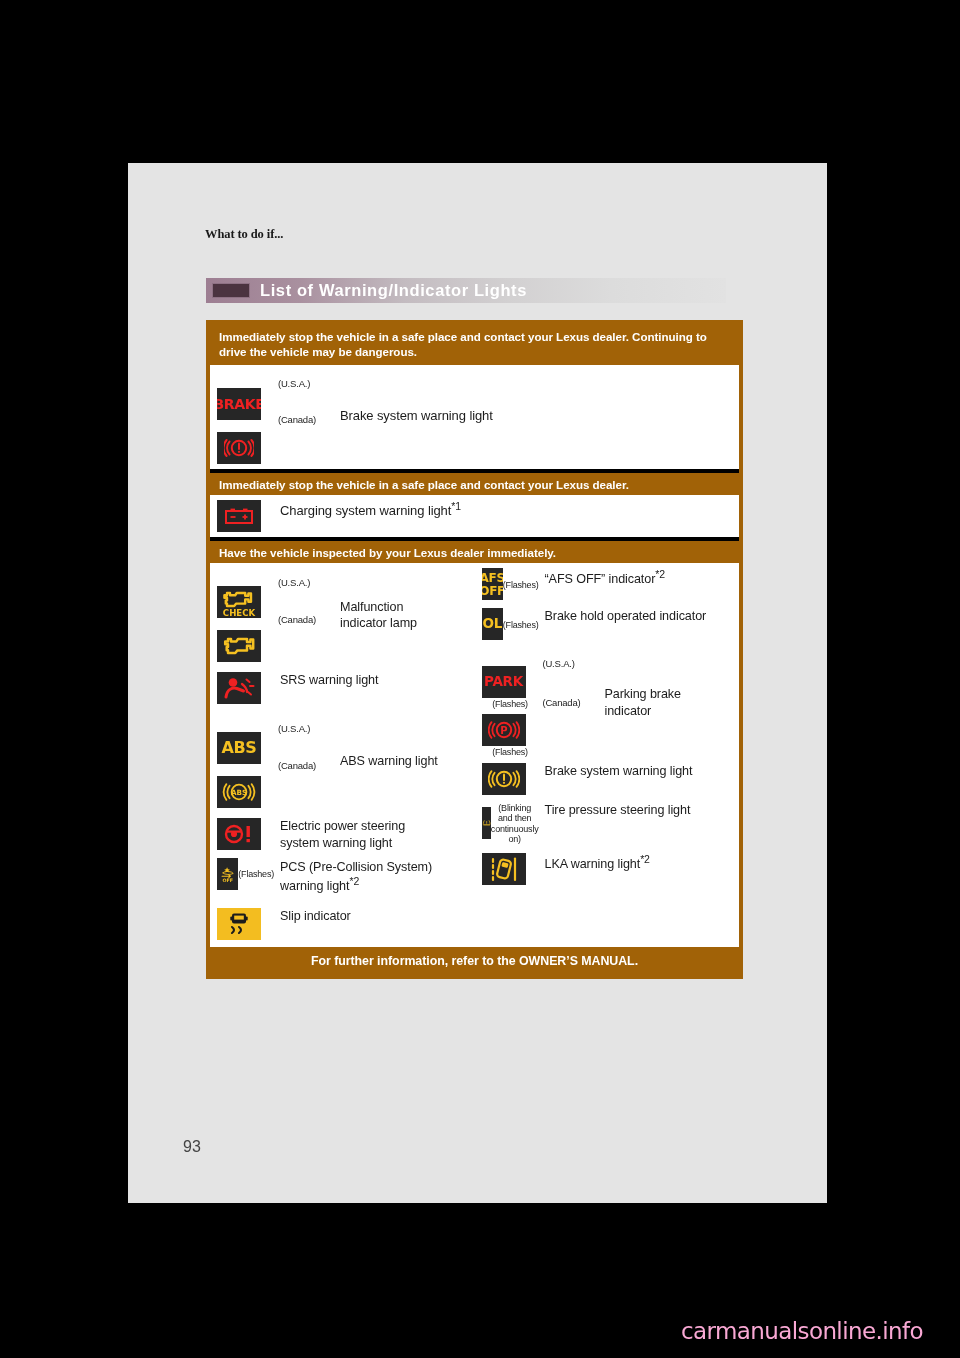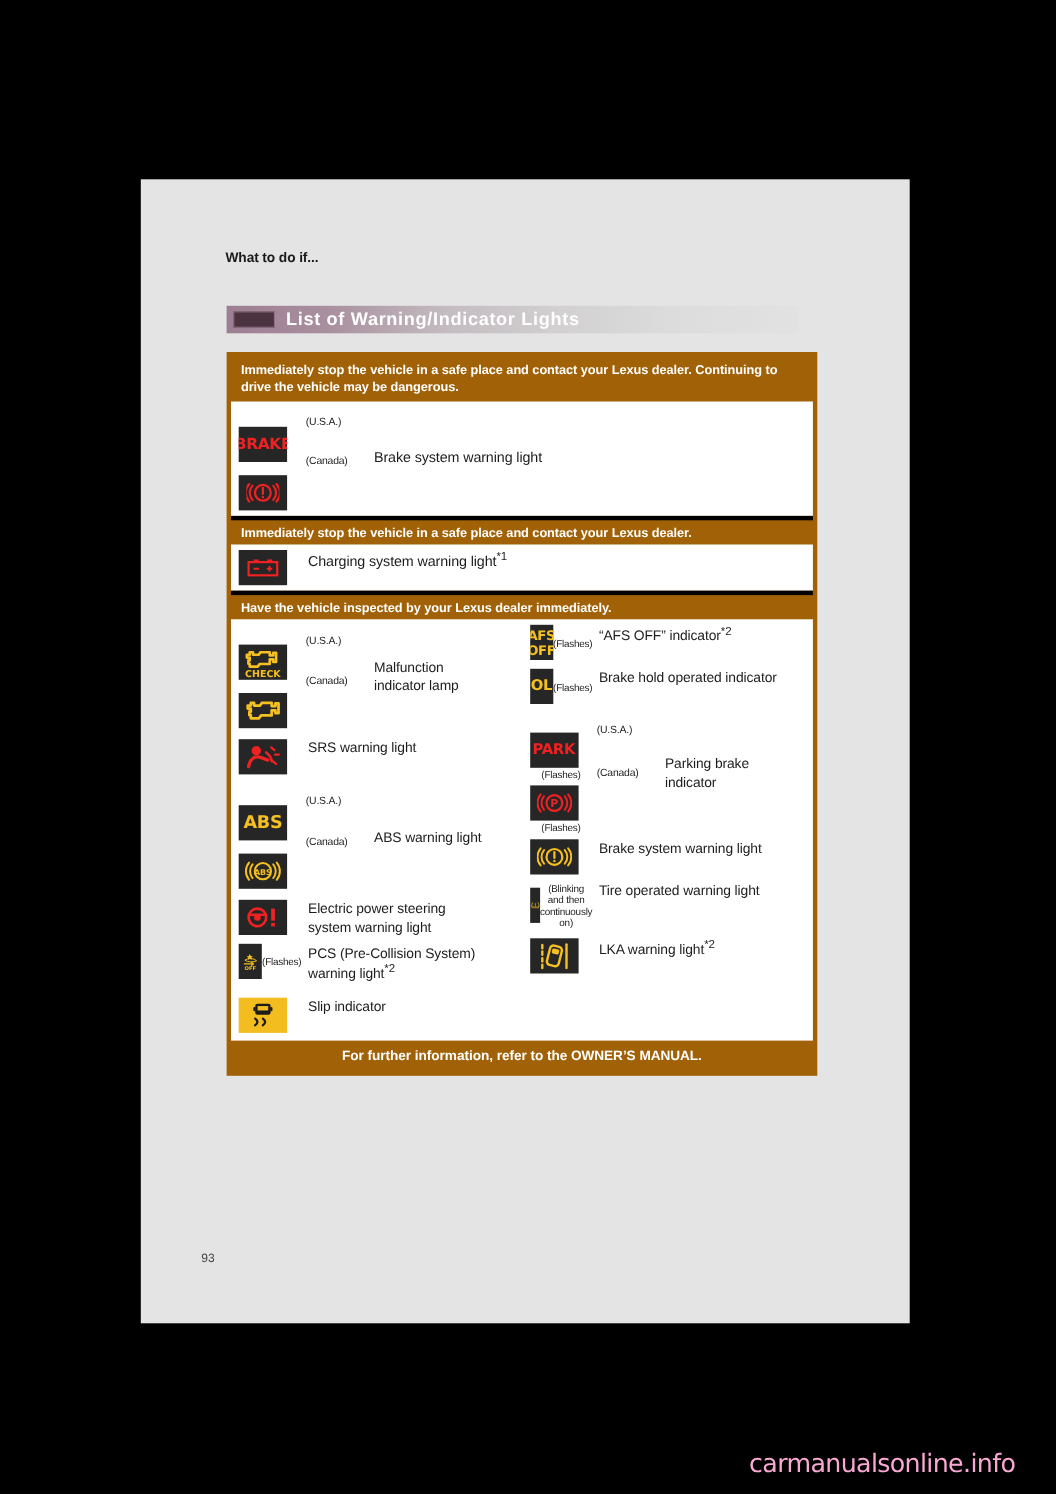--- a/index.html
+++ b/index.html
@@ -18,20 +18,21 @@
     background: #e4e4e4;
   }
 
   .crumb {
     position: absolute;
     left: 77px; top: 64px;
     font-size: 12.5px;
     font-weight: bold;
     color: #1a1a1a;
     letter-spacing: -0.1px;
+    font-family: Liberation Serif, serif;
   }
 
   
   .titlebar {
     position: absolute;
     left: 78px; top: 115px;
     width: 520px; height: 25px;
     background: linear-gradient(to right, #9d7e92 0%, #a9909f 18%, #c3bbc0 38%, #d2d0d1 58%, #dcdcdc 78%, #e2e2e2 100%);
     display: flex; align-items: center;
   }
@@ -142,21 +143,21 @@
     color: #fff;
     font-size: 12.4px;
     font-weight: bold;
     padding: 7px 0 7px 0;
     letter-spacing: -0.05px;
   }
 
   .pageno {
     position: absolute;
     left: 55px; top: 975px;
-    font-size: 11px;
+    font-size: 16px;
     color: #444;
   }
 
   .watermark {
     position: absolute;
     left: 681px; top: 1318px;
     font-size: 23px;
     color: #f9a8d4;
     font-family: "DejaVu Sans", sans-serif;
     letter-spacing: -0.6px;
@@ -449,21 +450,21 @@
                       <line x1="15" y1="18.5" x2="15" y2="21"></line>
                       <line x1="18" y1="18.5" x2="18" y2="21"></line>
                       <line x1="21" y1="18.5" x2="21" y2="21"></line>
                       <line x1="24" y1="18.5" x2="24" y2="21"></line>
                     </g>
                   </svg>
                 </div>
                 <div class="note" style="width:52px">(Blinking and then continuously on)</div>
               </div>
               <div class="label-col" style="align-items:flex-start">
-                <div class="lbl">Tire operated warning light</div>
+                <div class="lbl">Tire pressure steering light</div>
               </div>
             </div>
 
             <div class="row" style="padding-top:4px;padding-bottom:7px">
               <div class="icon-col">
                 <div class="tile">
                   <svg width="32" height="26" viewBox="0 0 32 26">
                     <g stroke="#f5c021" stroke-width="2.2" stroke-linecap="round">
                       <line x1="5" y1="3" x2="5" y2="6"></line>
                       <line x1="5" y1="9" x2="5" y2="12"></line>

